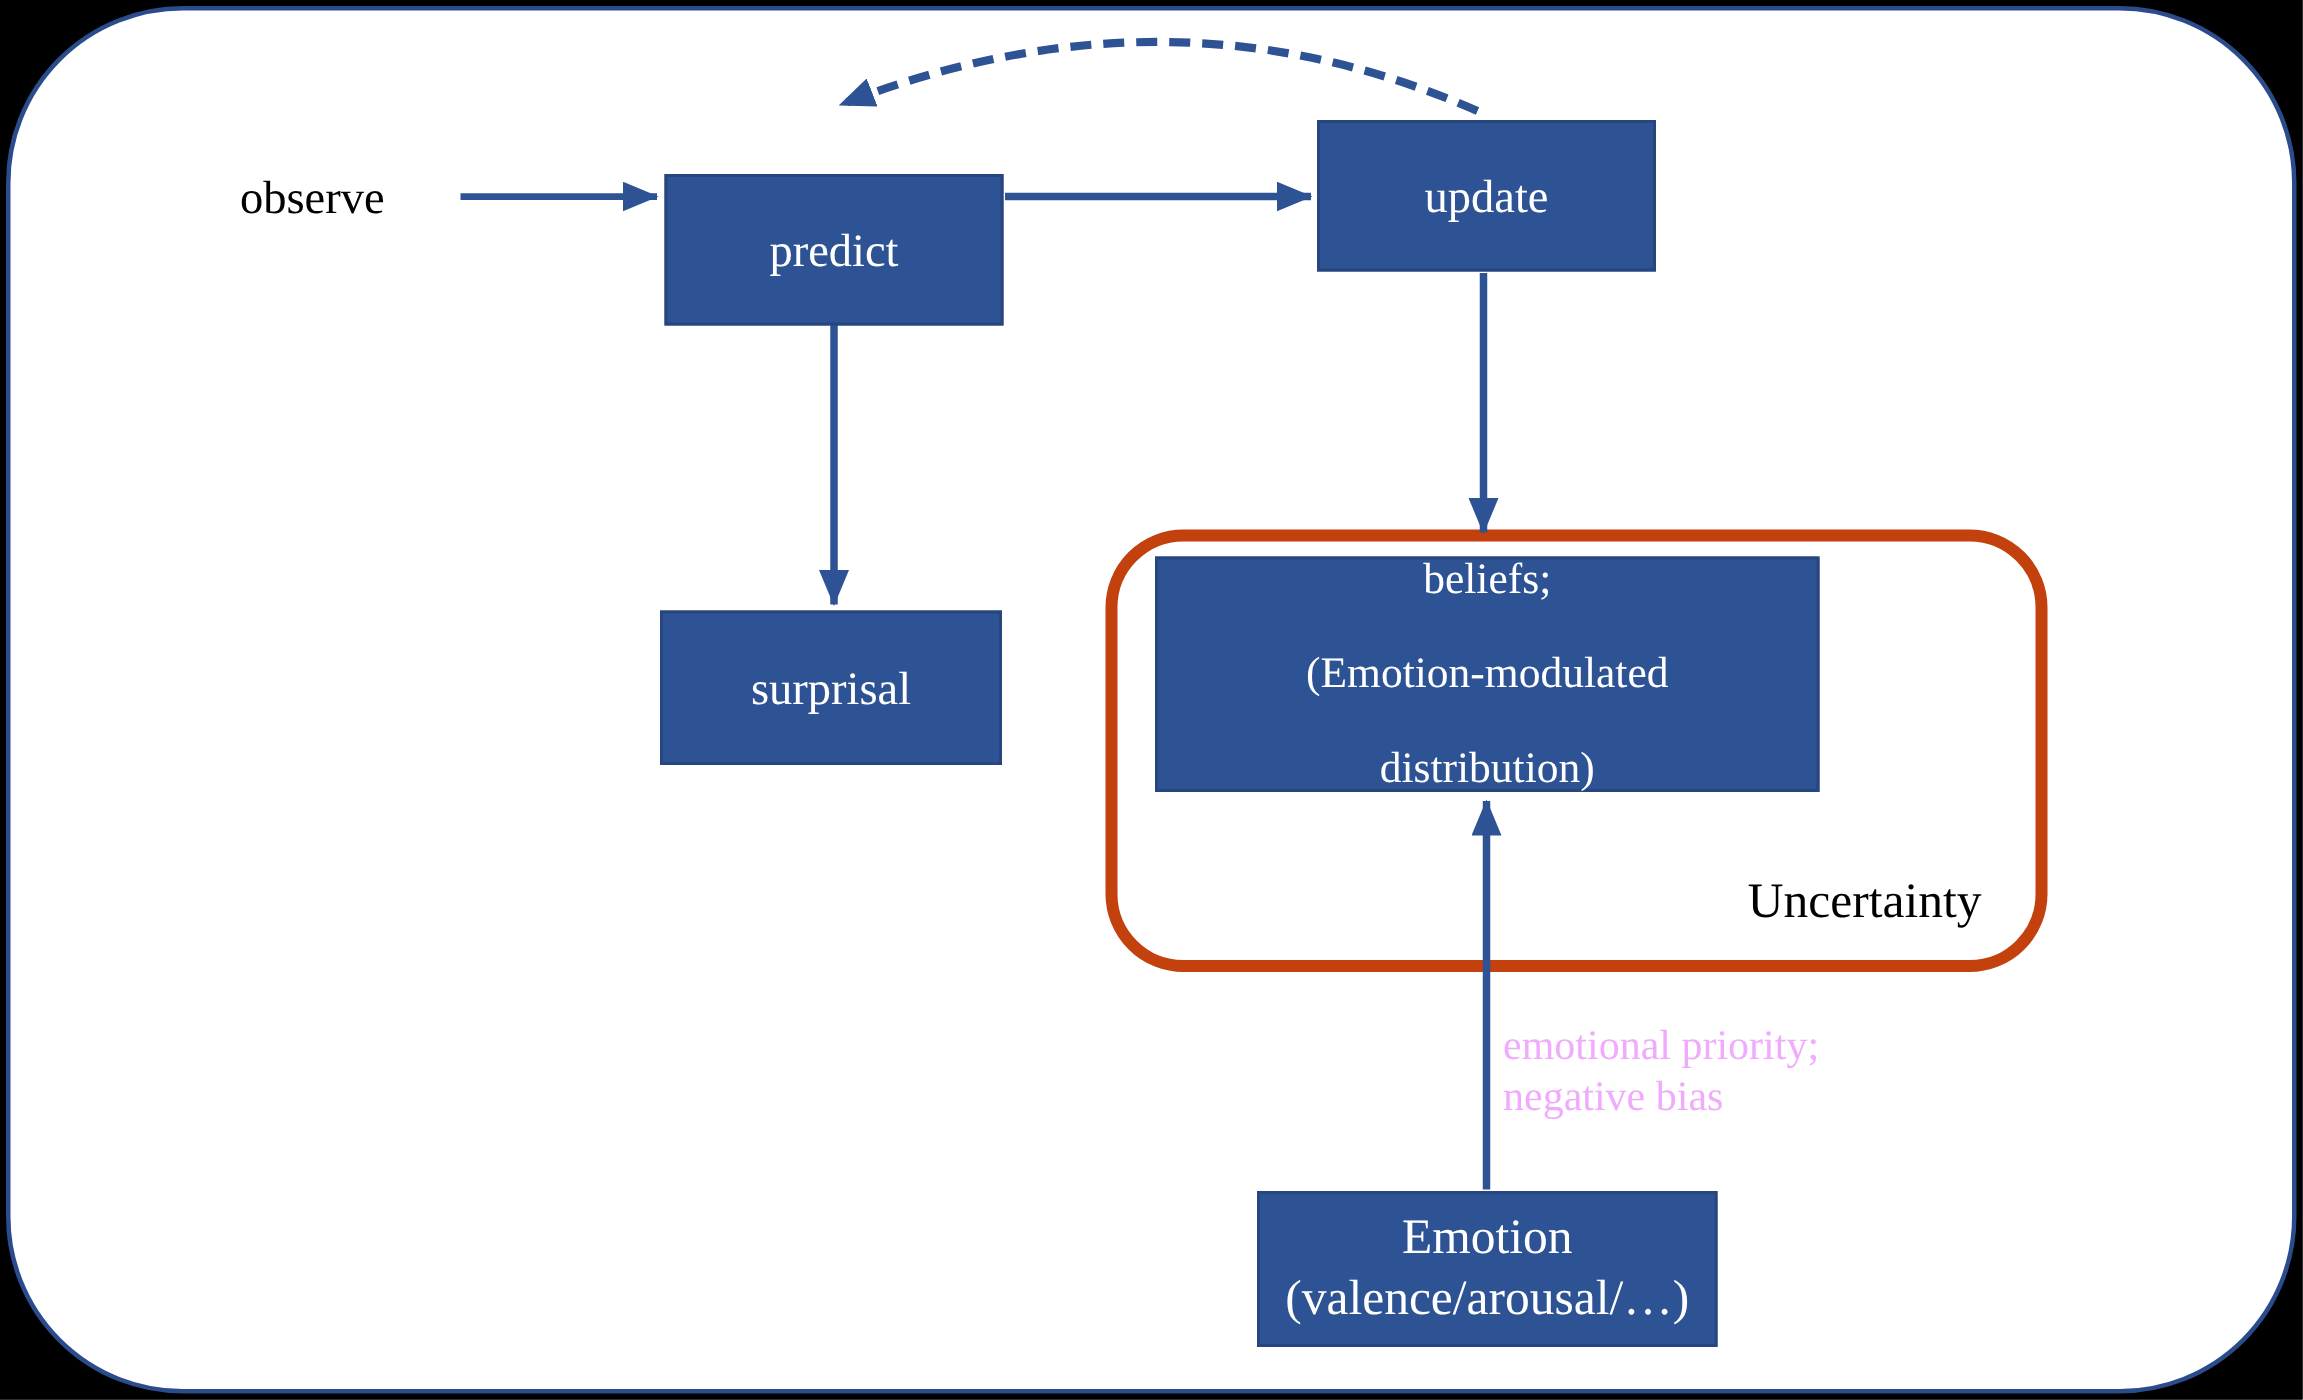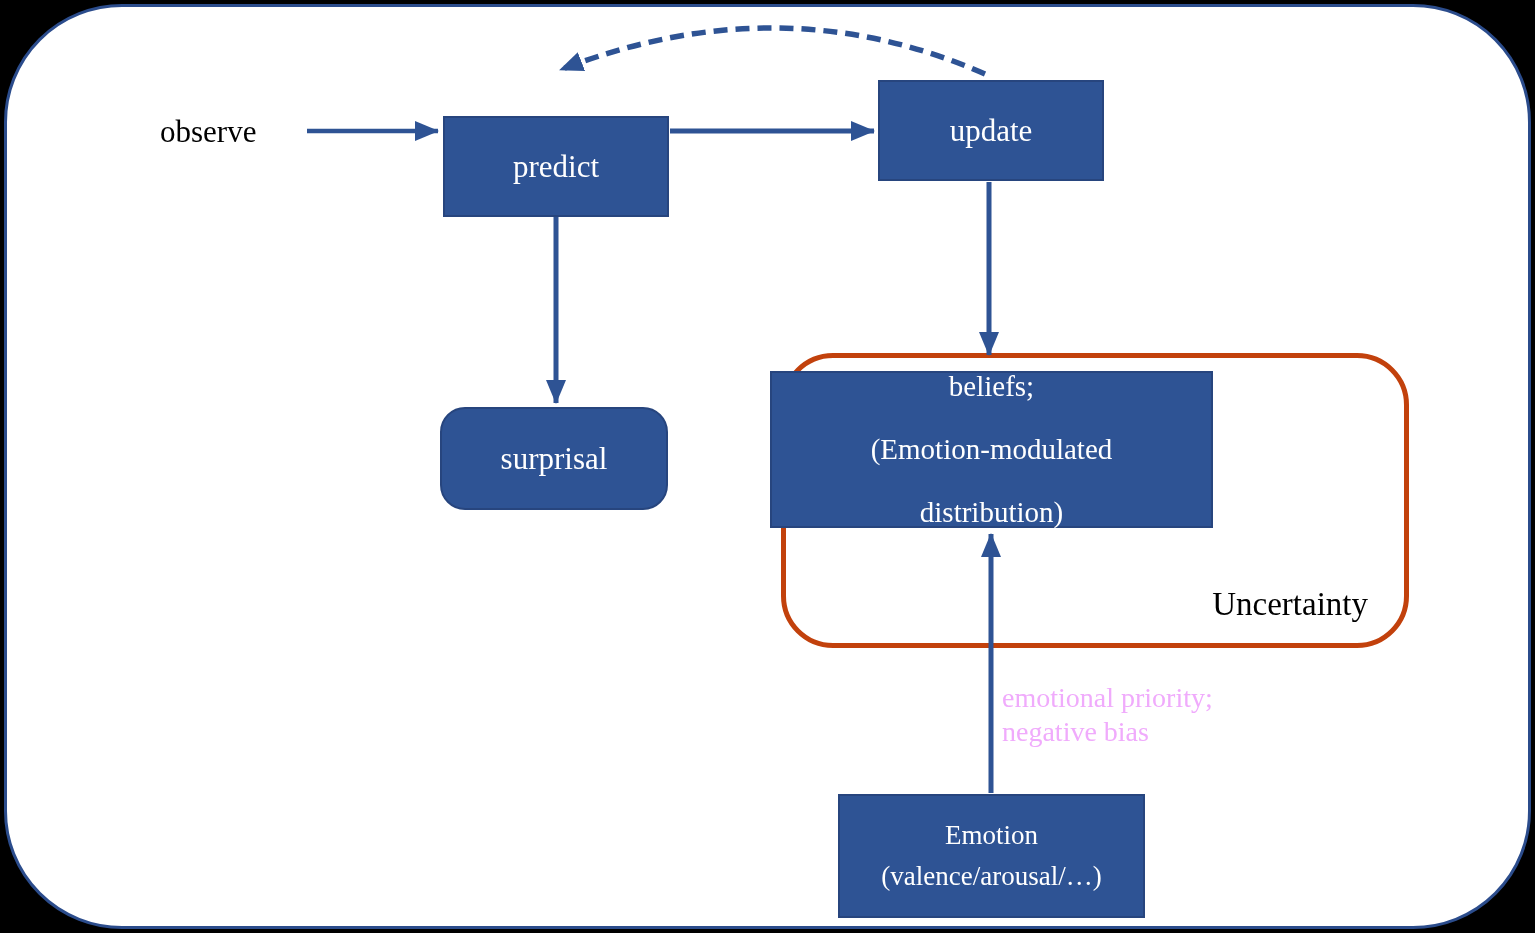--- a/index.html
+++ b/index.html
@@ -33,27 +33,27 @@
     flex-direction: column;
     align-items: center;
     justify-content: center;
     text-align: center;
     z-index: 4;
     box-sizing: border-box;
   }
   .node .line { display: block; }
   .node-predict   { left: 443px; top:  80px; width: 226px; height: 101px; font-size: 31px; margin-top: 36px; }
   .node-update    { left: 878px; top:  80px; width: 226px; height: 101px; font-size: 31px; }
-  .node-surprisal { left: 440px; top: 407px; width: 228px; height: 103px; font-size: 31px; border-radius: 25px; }
+  .node-surprisal { left: 440px; top: 407px; width: 228px; height: 103px; font-size: 31px; }
   .node-beliefs   { left: 770px; top: 371px; width: 443px; height: 157px; font-size: 29px; line-height: 39px; gap: 24px; }
-  .node-emotion   { left: 838px; top: 794px; width: 307px; height: 124px; font-size: 27px; line-height: 41px; }
+  .node-emotion   { left: 838px; top: 794px; width: 307px; height: 104px; font-size: 33px; line-height: 41px; }
   .uncertainty-rect {
     position: absolute;
-    left: 781px; top: 353px; width: 628px; height: 295px;
-    border: 5px solid #c2410c;
+    left: 737px; top: 353px; width: 628px; height: 295px;
+    border: 8px solid #c2410c;
     border-radius: 52px;
     background: transparent;
     z-index: 2;
     box-sizing: border-box;
   }
   .uncertainty-label {
     position: absolute;
     right: 36px; bottom: 20px;
     color: #000000;
     font-size: 33px;

